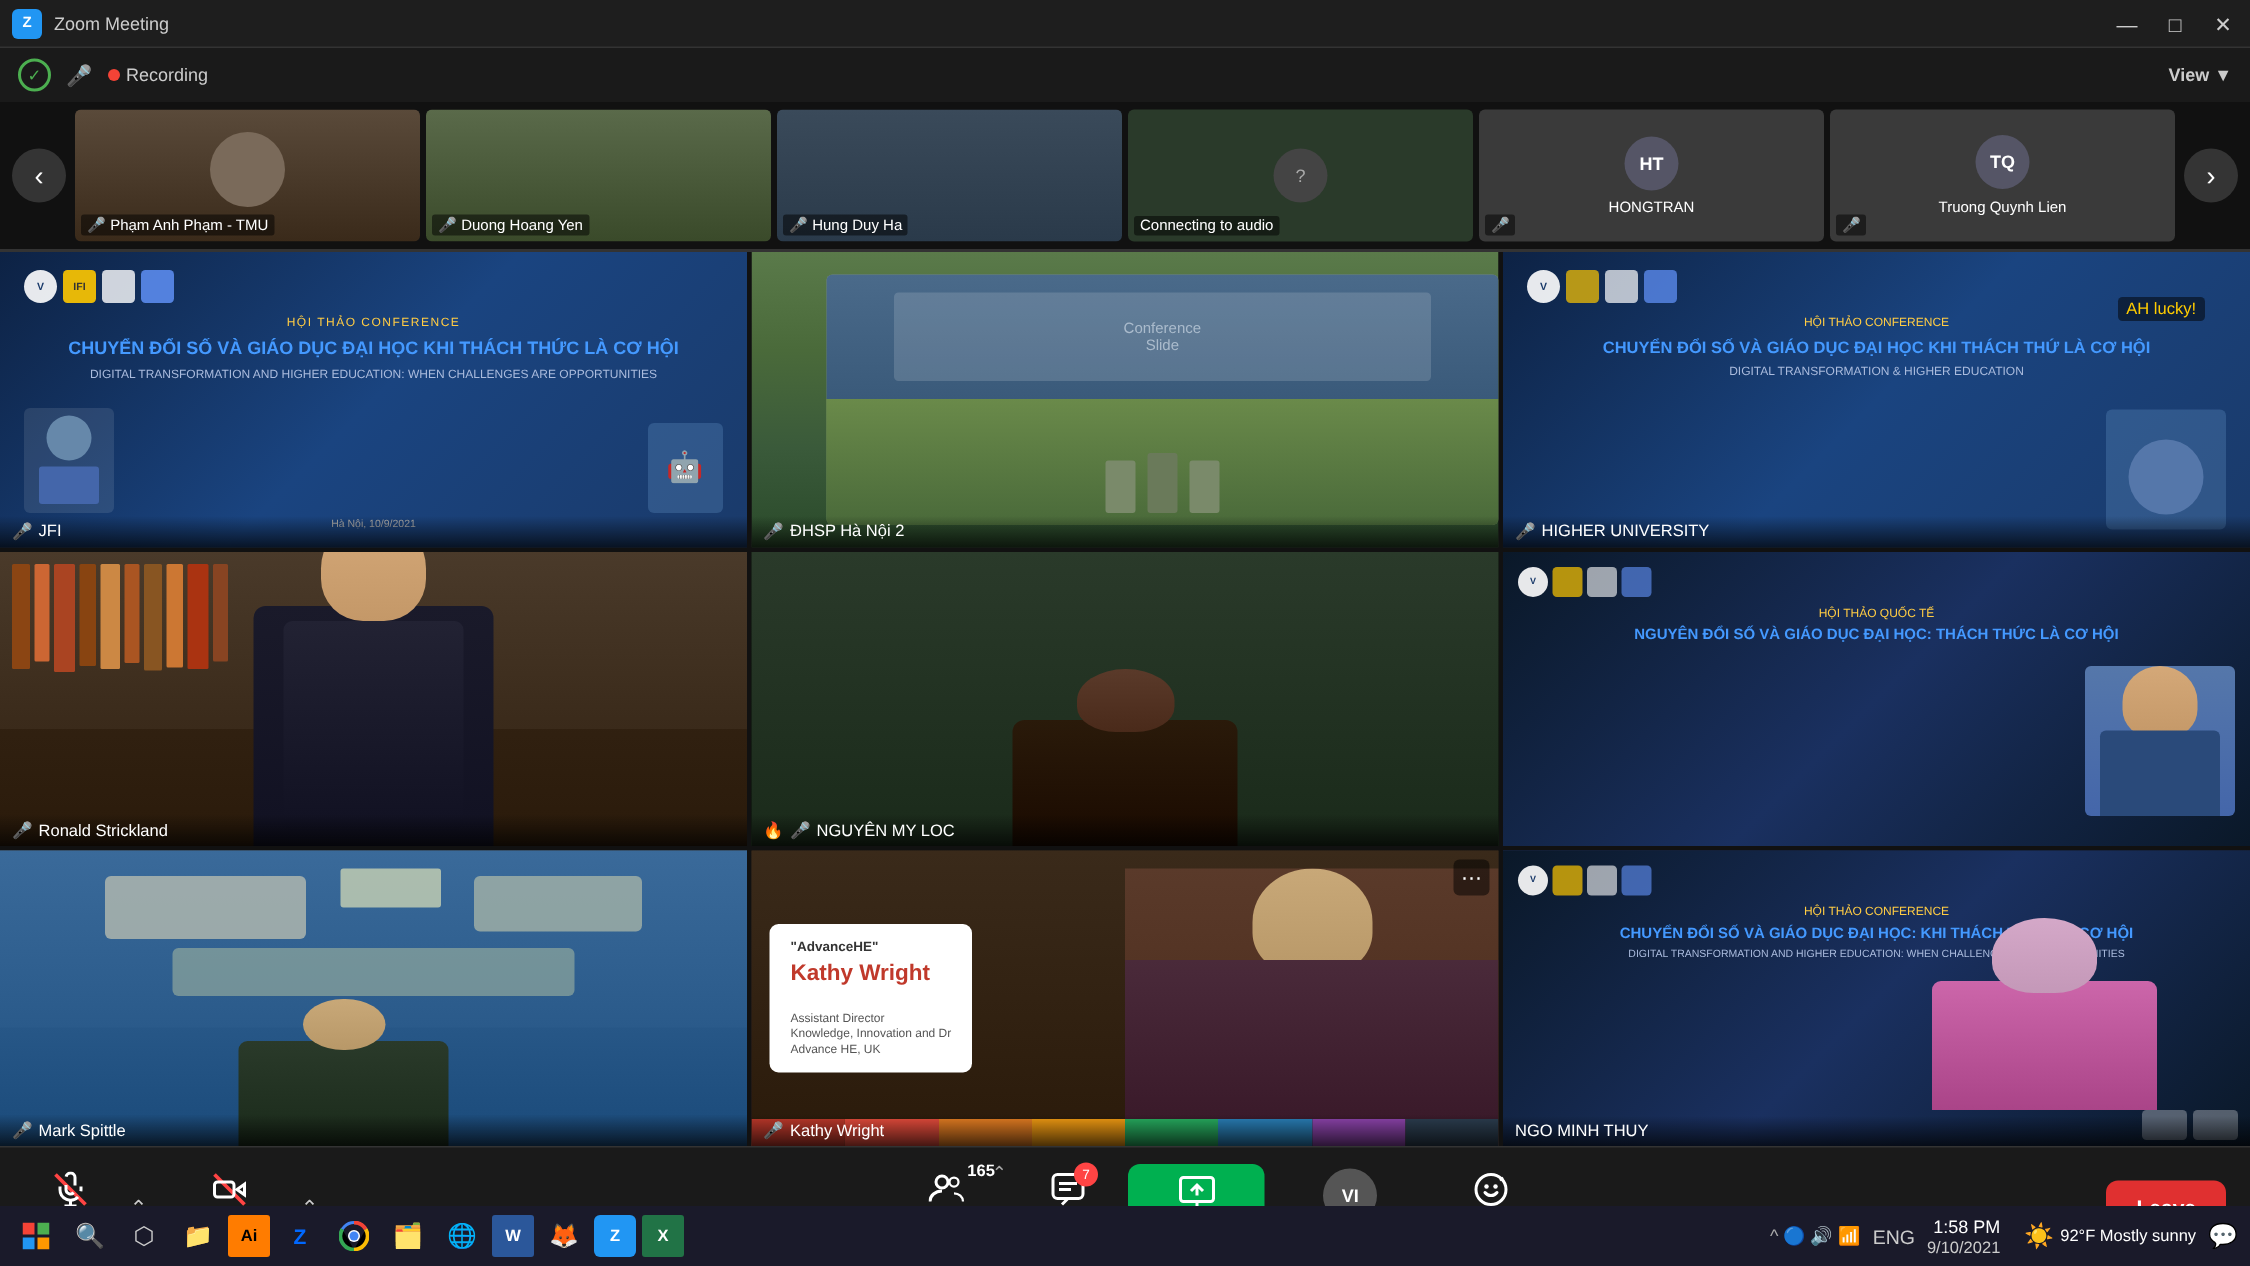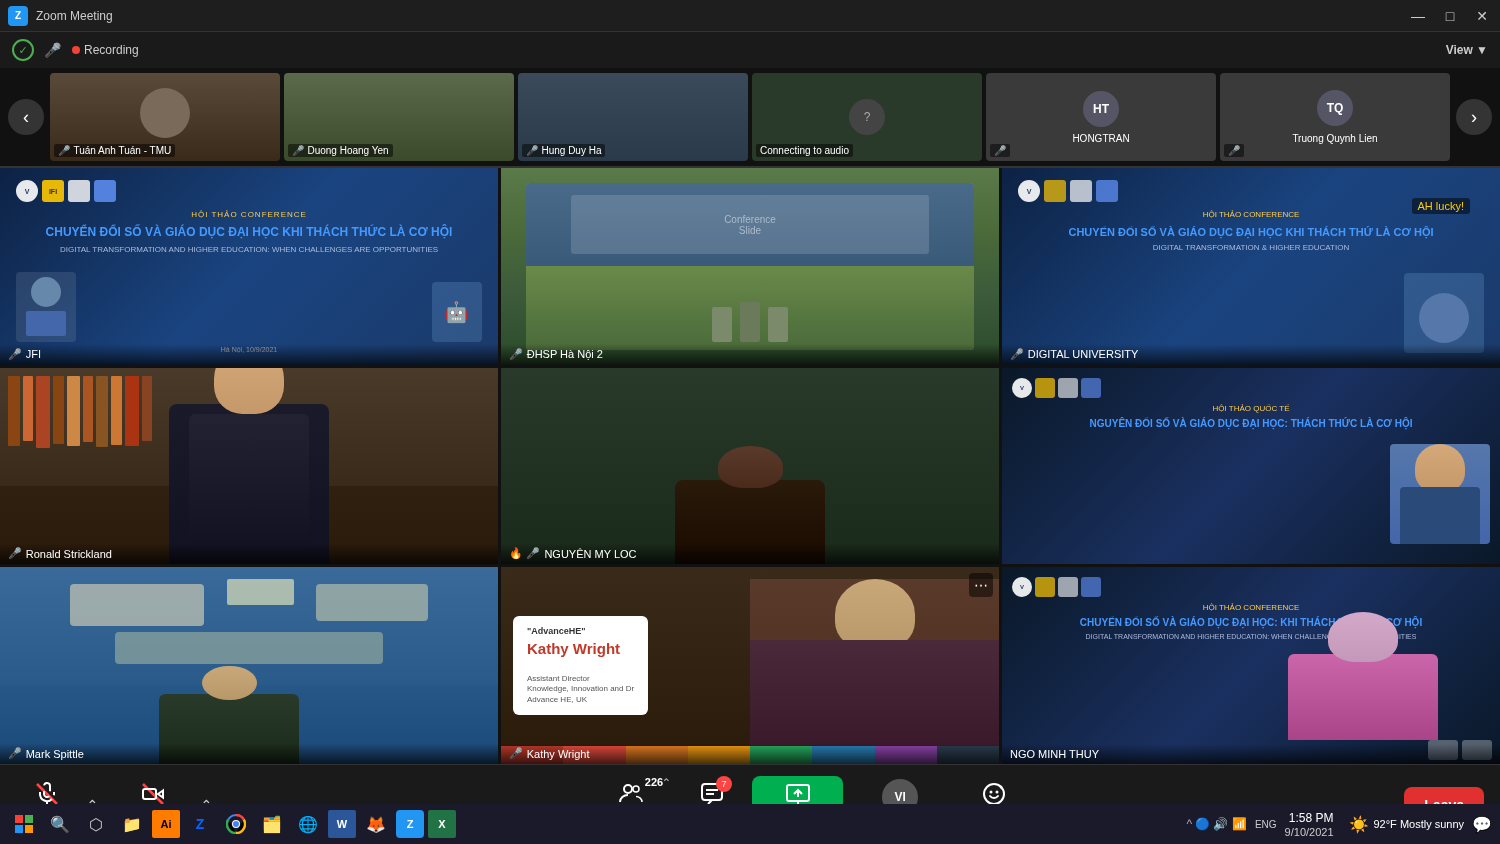--- a/index.html
+++ b/index.html
@@ -455,21 +455,21 @@
   <div class="top-strip">
     <div class="strip-nav left">‹</div>
     <div class="strips-wrapper">
 
       <div class="strip-participant" style="background: linear-gradient(180deg, #3a3a2a, #2a2a1a);">
         <div style="width:100%;height:100%;background:linear-gradient(180deg,#5a4a3a,#3a2a1a);display:flex;align-items:center;justify-content:center;">
           <div style="width:50px;height:50px;background:#7a6a5a;border-radius:50%;margin-bottom:8px;"></div>
         </div>
         <div class="strip-name">
           <span class="mic-icon">🎤</span>
-          <span>Tuán Anh Tuán - TMU</span>
+          <span>Phạm Anh Phạm - TMU</span>
         </div>
       </div>
 
       <div class="strip-participant" style="background: linear-gradient(180deg, #4a5a3a, #2a3a2a);">
         <div style="width:100%;height:100%;background:linear-gradient(180deg,#5a6a4a,#3a4a2a);display:flex;align-items:center;justify-content:center;"></div>
         <div class="strip-name">
           <span class="mic-icon">🎤</span>
           <span>Duong Hoang Yen</span>
         </div>
       </div>
@@ -532,21 +532,21 @@
         </div>
         <div style="color:#aaa;font-size:7px;text-align:center;margin-top:4px;">Hà Nội, 10/9/2021</div>
       </div>
       <div class="cell-label">
         <span class="mic-icon">🎤</span>
         <span>JFI</span>
       </div>
     </div>
 
     <div class="video-cell cell-dhsp">
-      <div style="width:100%;height:100%;background:linear-gradient(180deg,#5a7a4a,#4a6a3a,#3a5a3a,#2a4a2a);display:flex;align-items:center;justify-content:center;">
+      <div style="width:100%;height:100%;background:linear-gradient(180deg,#5a7a4a,#4a6a3a,#3a5a3a,#2a4a2a);display:flex;align-items:center;justify-content:flex-end;">
         <div style="width:90%;height:85%;background:linear-gradient(180deg,#8a9a6a,#6a8a5a);border-radius:4px;display:flex;flex-direction:column;align-items:center;justify-content:center;position:relative;">
 
           <div style="position:absolute;top:0;left:0;right:0;height:50%;background:linear-gradient(180deg,#4a6a8a,#3a5a7a);border-radius:4px 4px 0 0;display:flex;align-items:center;justify-content:center;">
             <div style="width:80%;height:70%;background:rgba(255,255,255,0.15);border-radius:3px;display:flex;align-items:center;justify-content:center;">
               <div style="color:#aabbcc;font-size:10px;text-align:center;">Conference<br>Slide</div>
             </div>
           </div>
           <div style="position:absolute;bottom:0;left:0;right:0;height:50%;background:linear-gradient(180deg,#6a8a4a,#4a6a3a);border-radius:0 0 4px 4px;display:flex;align-items:flex-end;justify-content:center;gap:8px;padding-bottom:8px;">
             <div style="width:20px;height:35px;background:#7a8a6a;border-radius:2px;"></div>
             <div style="width:20px;height:40px;background:#6a7a5a;border-radius:2px;"></div>
@@ -573,21 +573,21 @@
         <div style="color:#aabbdd;font-size:8px;text-align:center;line-height:1.3;">DIGITAL TRANSFORMATION &amp; HIGHER EDUCATION</div>
         <div style="flex:1;display:flex;align-items:flex-end;justify-content:flex-end;margin-top:8px;">
           <div style="width:80px;height:80px;background:rgba(100,150,200,0.3);border-radius:4px;display:flex;align-items:center;justify-content:center;overflow:hidden;">
             <div style="width:50px;height:50px;background:#5577aa;border-radius:50%;margin-bottom:-10px;"></div>
           </div>
           <div style="position:absolute;top:30px;right:30px;color:#ffcc00;font-size:11px;background:rgba(0,0,0,0.5);padding:2px 6px;border-radius:3px;">AH lucky!</div>
         </div>
       </div>
       <div class="cell-label">
         <span class="mic-icon">🎤</span>
-        <span>DIGITAL UNIVERSITY</span>
+        <span>HIGHER UNIVERSITY</span>
       </div>
     </div>
 
     <div class="video-cell cell-ronald">
       <div style="width:100%;height:100%;background:linear-gradient(180deg,#3a2a1a,#2a1a0a);display:flex;align-items:center;justify-content:center;position:relative;">
 
         <div style="position:absolute;top:0;left:0;right:0;height:60%;background:linear-gradient(180deg,#4a3a2a,#3a2a1a);display:flex;gap:3px;padding:8px;flex-wrap:wrap;align-content:flex-start;">
           <div style="width:12px;height:70px;background:#8b4513;border-radius:1px;"></div>
           <div style="width:10px;height:65px;background:#cc6633;border-radius:1px;"></div>
           <div style="width:14px;height:72px;background:#aa4422;border-radius:1px;"></div>
@@ -768,21 +768,21 @@
 
     <div class="tool-btn">
       <div class="icon" style="position:relative;">
         <svg width="24" height="24" viewBox="0 0 24 24" fill="none">
           <circle cx="9" cy="7" r="4" stroke="white" stroke-width="2" fill="none"></circle>
           <path d="M1 20c0-4 3.6-7 8-7" stroke="white" stroke-width="2" fill="none"></path>
           <circle cx="17" cy="7" r="3" stroke="white" stroke-width="1.5" fill="none"></circle>
           <path d="M23 20c0-3-2.7-5.5-6-5.5" stroke="white" stroke-width="1.5" fill="none"></path>
         </svg>
         <span style="position:absolute;top:-6px;right:-20px;background:none;color:white;font-size:11px;font-weight:bold;">
-          <span>226</span>
+          <span>165</span>
         </span>
         <span style="position:absolute;top:-6px;right:-28px;color:#aaa;font-size:12px;">⌃</span>
       </div>
       <span class="label">Participants</span>
     </div>
 
     <div class="tool-btn">
       <div class="icon" style="position:relative;">
         <svg width="24" height="24" viewBox="0 0 24 24" fill="none">
           <rect x="2" y="2" width="20" height="16" rx="3" stroke="white" stroke-width="2" fill="none"></rect>
@@ -873,21 +873,21 @@
 
     <div class="taskbar-icon" style="font-size:16px;">🦊</div>
 
     <div class="taskbar-icon" style="background:#2196f3;border-radius:4px;width:28px;height:28px;font-size:11px;color:white;font-weight:bold;display:flex;align-items:center;justify-content:center;">Z</div>
 
     <div class="taskbar-icon" style="background:#217346;border-radius:2px;width:28px;height:28px;font-size:11px;color:white;font-weight:bold;display:flex;align-items:center;justify-content:center;">X</div>
   </div>
   <div class="taskbar-right">
 
     <span style="font-size:12px;color:#aaa;">^ 🔵 🔊 📶 </span>
-    <span style="font-size:10px;">ENG</span>
+    <span style="font-size:13px;">ENG</span>
     <div style="display:flex;flex-direction:column;align-items:flex-end;gap:1px;">
       <span style="font-size:12px;color:white;">1:58 PM</span>
       <span style="font-size:11px;color:#ccc;">9/10/2021</span>
     </div>
 
     <div style="display:flex;align-items:center;gap:4px;padding-left:8px;">
       <span style="font-size:16px;">☀️</span>
       <span style="font-size:11px;color:white;white-space:nowrap;">92°F  Mostly sunny</span>
     </div>
     <span style="font-size:16px;color:#ccc;">💬</span>

